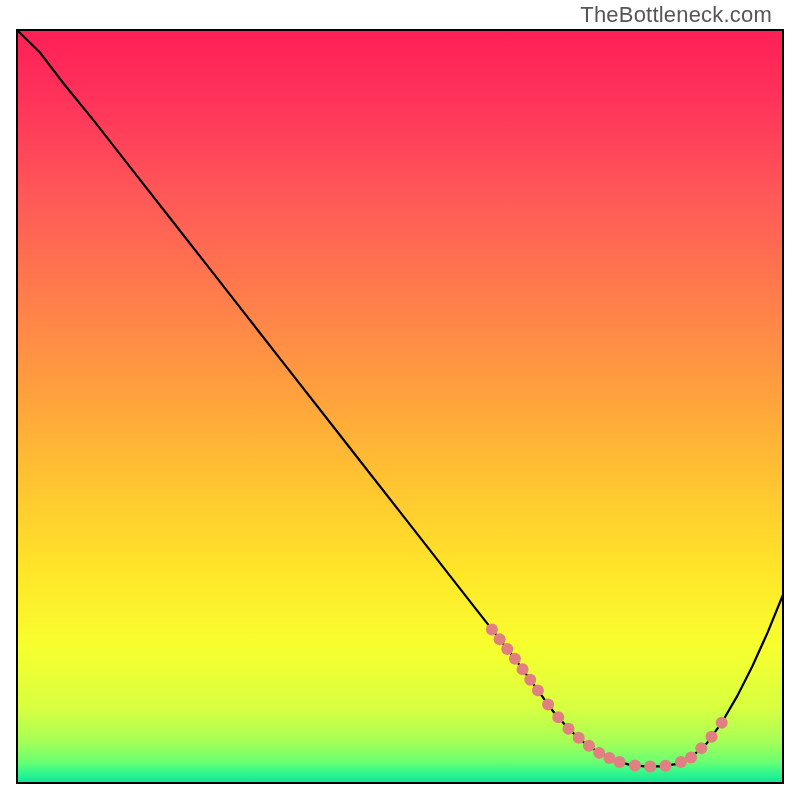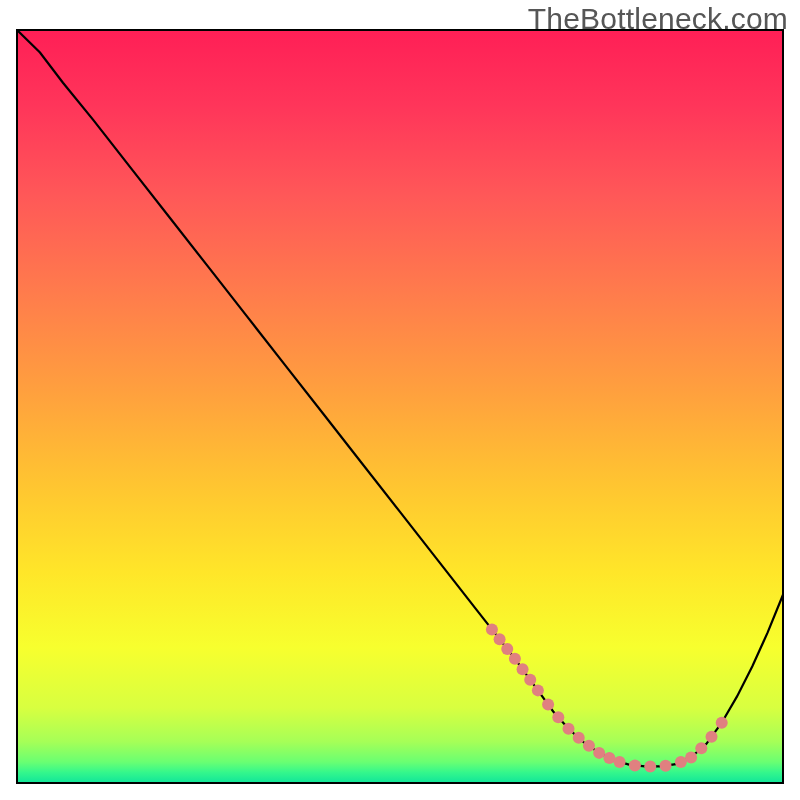--- a/index.html
+++ b/index.html
@@ -12,22 +12,22 @@
     font-family: Arial, Helvetica, sans-serif;
   }
   #chart-container {
     position: relative;
     width: 800px;
     height: 800px;
   }
   #watermark {
     position: absolute;
     top: 2px;
-    right: 12px;
-    font-size: 30px;
+    right: 28px;
+    font-size: 22px;
     font-weight: 500;
     color: #565656;
     letter-spacing: 0.2px;
     z-index: 5;
     font-family: Arial, sans-serif;
   }
   svg {
     display: block;
   }
 </style>

